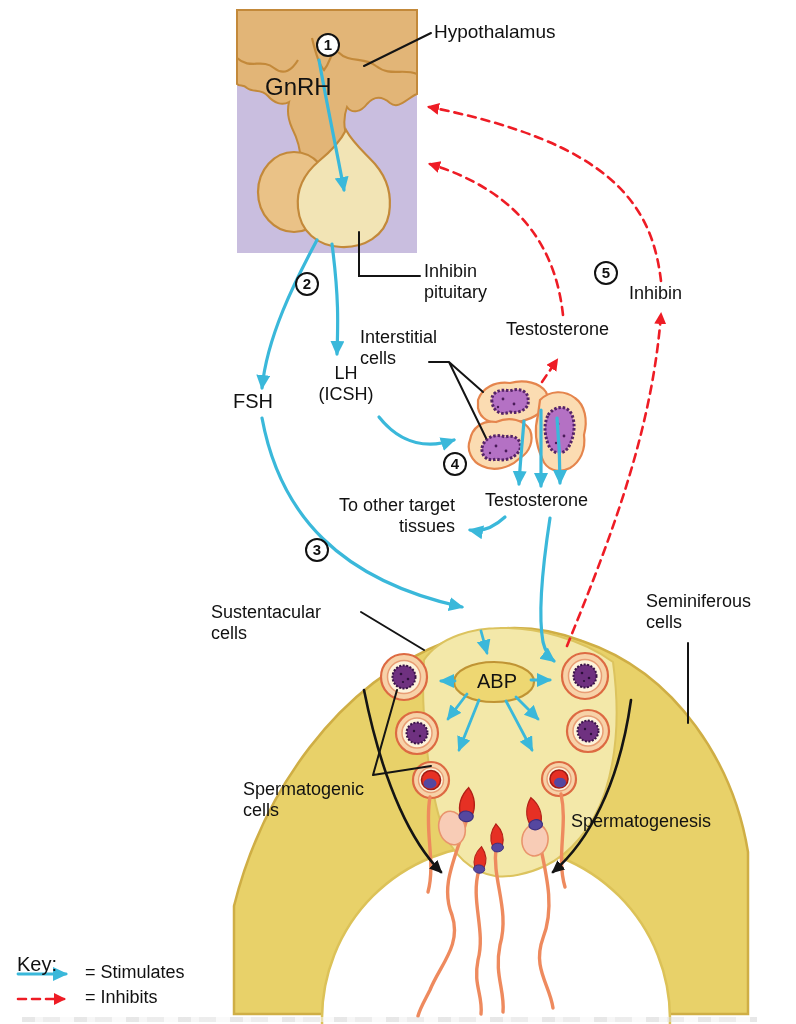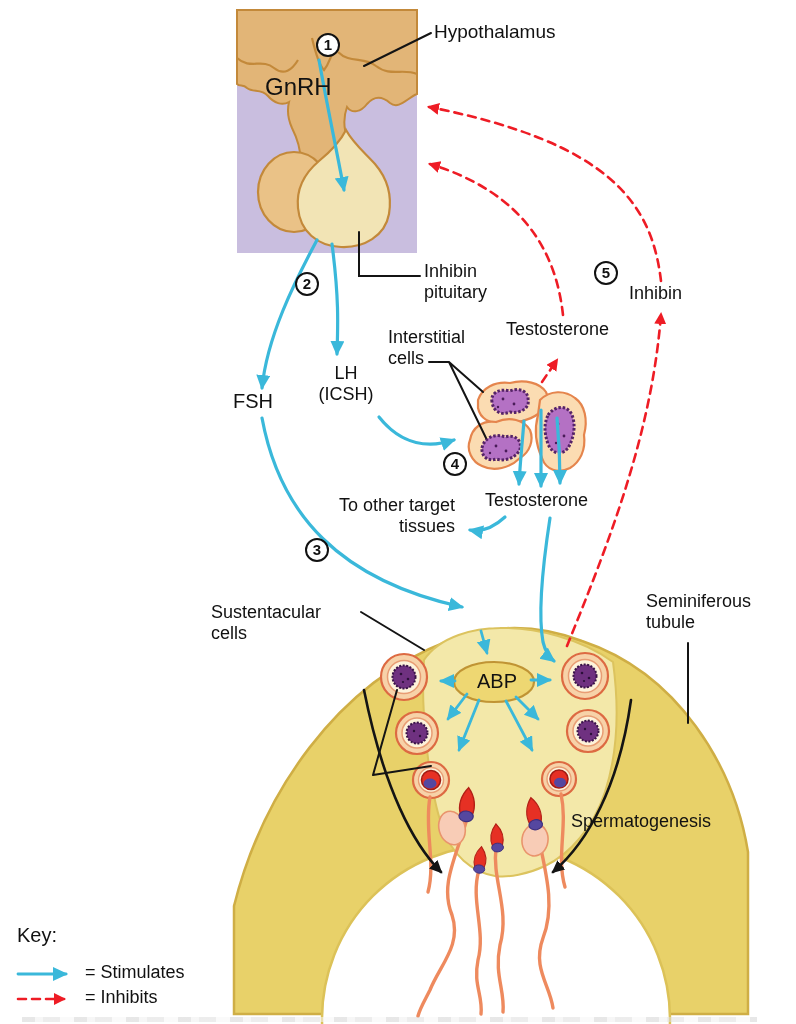--- a/index.html
+++ b/index.html
@@ -210,30 +210,31 @@
 
   <div class="num" style="left:316px;top:33px;">1</div>
   <div class="num" style="left:295px;top:272px;">2</div>
   <div class="num" style="left:305px;top:538px;">3</div>
   <div class="num" style="left:443px;top:452px;">4</div>
   <div class="num" style="left:594px;top:261px;">5</div>
 
   <div class="lbl nowrap" style="left:434px;top:21px;font-size:19px;">Hypothalamus</div>
   <div class="lbl nowrap" style="left:265px;top:76px;font-size:24px;">GnRH</div>
   <div class="lbl" style="left:424px;top:261px;width:100px;">Inhibin pituitary</div>
-  <div class="lbl" style="left:388px;top:327px;width:110px;">Interstitial cells</div>
+  <div class="lbl" style="left:360px;top:327px;width:110px;">Interstitial cells</div>
   <div class="lbl" style="left:309px;top:363px;width:74px;text-align:center;">LH (ICSH)</div>
   <div class="lbl nowrap" style="left:233px;top:391px;font-size:20px;">FSH</div>
   <div class="lbl nowrap" style="left:506px;top:319px;">Testosterone</div>
   <div class="lbl nowrap" style="left:629px;top:283px;">Inhibin</div>
   <div class="lbl nowrap" style="left:485px;top:490px;">Testosterone</div>
   <div class="lbl" style="left:299px;top:495px;width:156px;text-align:right;">To other target tissues</div>
   <div class="lbl" style="left:211px;top:602px;width:145px;">Sustentacular cells</div>
-  <div class="lbl" style="left:646px;top:591px;width:135px;">Seminiferous tubule</div>
+  <div class="lbl" style="left:646px;top:591px;width:135px;">Seminiferous cells</div>
   <div class="lbl" style="left:469px;top:671px;width:56px;text-align:center;font-size:20px;">ABP</div>
+  <div class="lbl" style="left:243px;top:779px;width:155px;">Spermatogenic cells</div>
   <div class="lbl nowrap" style="left:571px;top:811px;">Spermatogenesis</div>
 
-  <div class="lbl nowrap" style="left:17px;top:925px;font-size:20px;">Key:</div>
+  <div class="lbl nowrap" style="left:17px;top:954px;font-size:20px;">Key:</div>
   <div class="lbl nowrap" style="left:85px;top:962px;">= Stimulates</div>
   <div class="lbl nowrap" style="left:85px;top:987px;">= Inhibits</div>
 
   <div class="caption-cut"></div>
 </div>
 
 </body></html>

